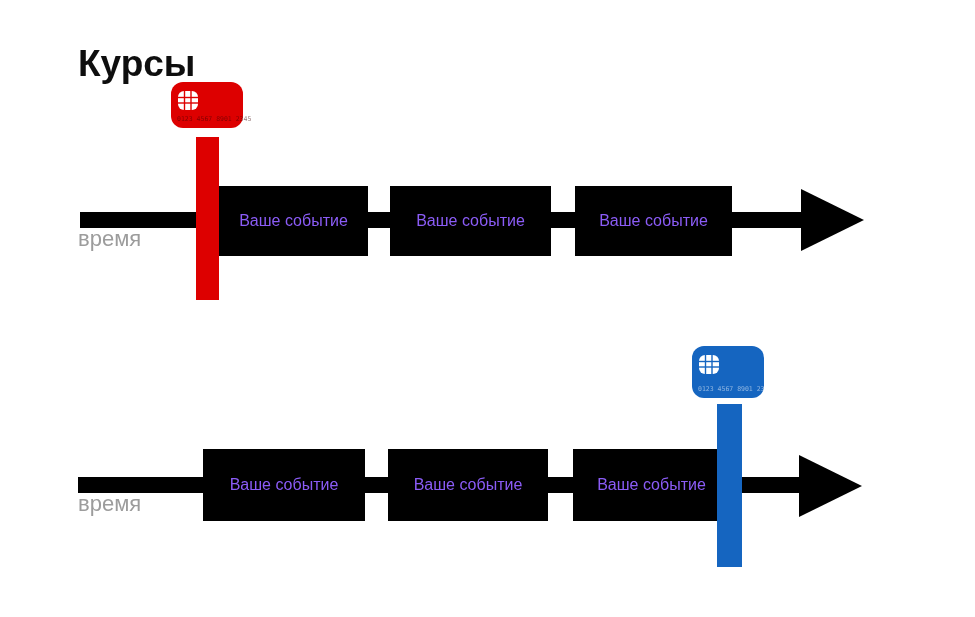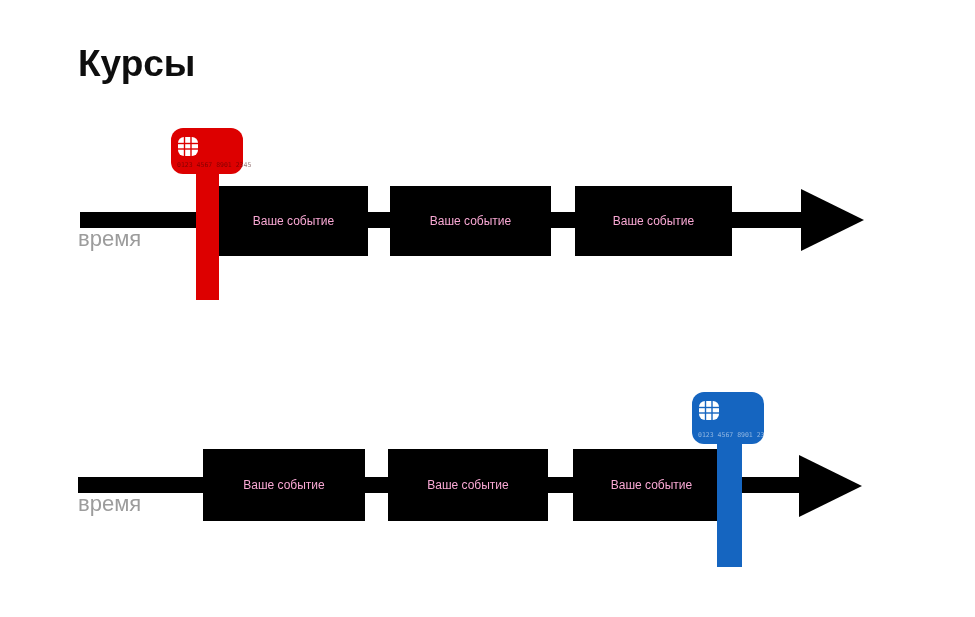--- a/index.html
+++ b/index.html
@@ -8,28 +8,28 @@
 
   .page-title{position:absolute;left:78px;top:18px;font-size:37px;font-weight:bold;
               color:#0e0e0e;letter-spacing:0;}
 
   
   .shaft{position:absolute;height:16px;background:#000;}
   .arrowhead{position:absolute;width:0;height:0;
              border-top:31px solid transparent;border-bottom:31px solid transparent;
              border-left:63px solid #000;}
   .event-box{position:absolute;background:#000;display:flex;align-items:center;justify-content:center;}
-  .event-box .label{color:#f9a8d4;font-size:12px;white-space:nowrap;}
+  .event-box .label{color:#8b5cf6;font-size:16px;white-space:nowrap;}
   .axis-label{position:absolute;font-size:22px;color:#9c9c9c;}
 
   
   .marker-bar{position:absolute;}
   .marker-bar.red{background:#dd0000;}
   .marker-bar.blue{background:#1565c0;}
-  .card{position:absolute;border-radius:12px;margin-top:46px;}
+  .card{position:absolute;border-radius:12px;}
   .card.red{background:#dd0000;}
   .card.blue{background:#1565c0;}
   .card .chip{position:absolute;left:7px;top:9px;}
   .card .number{position:absolute;left:6px;bottom:5px;font-size:6.5px;
                 font-family:"DejaVu Sans Mono",monospace;white-space:nowrap;letter-spacing:0;}
   .card.red .number{color:rgba(60,0,0,0.55);}
   .card.blue .number{color:rgba(255,255,255,0.5);}
   .chip rect{fill:#ffffff;}
   .card.red .chip line{stroke:#dd0000;}
   .card.blue .chip line{stroke:#1565c0;}

